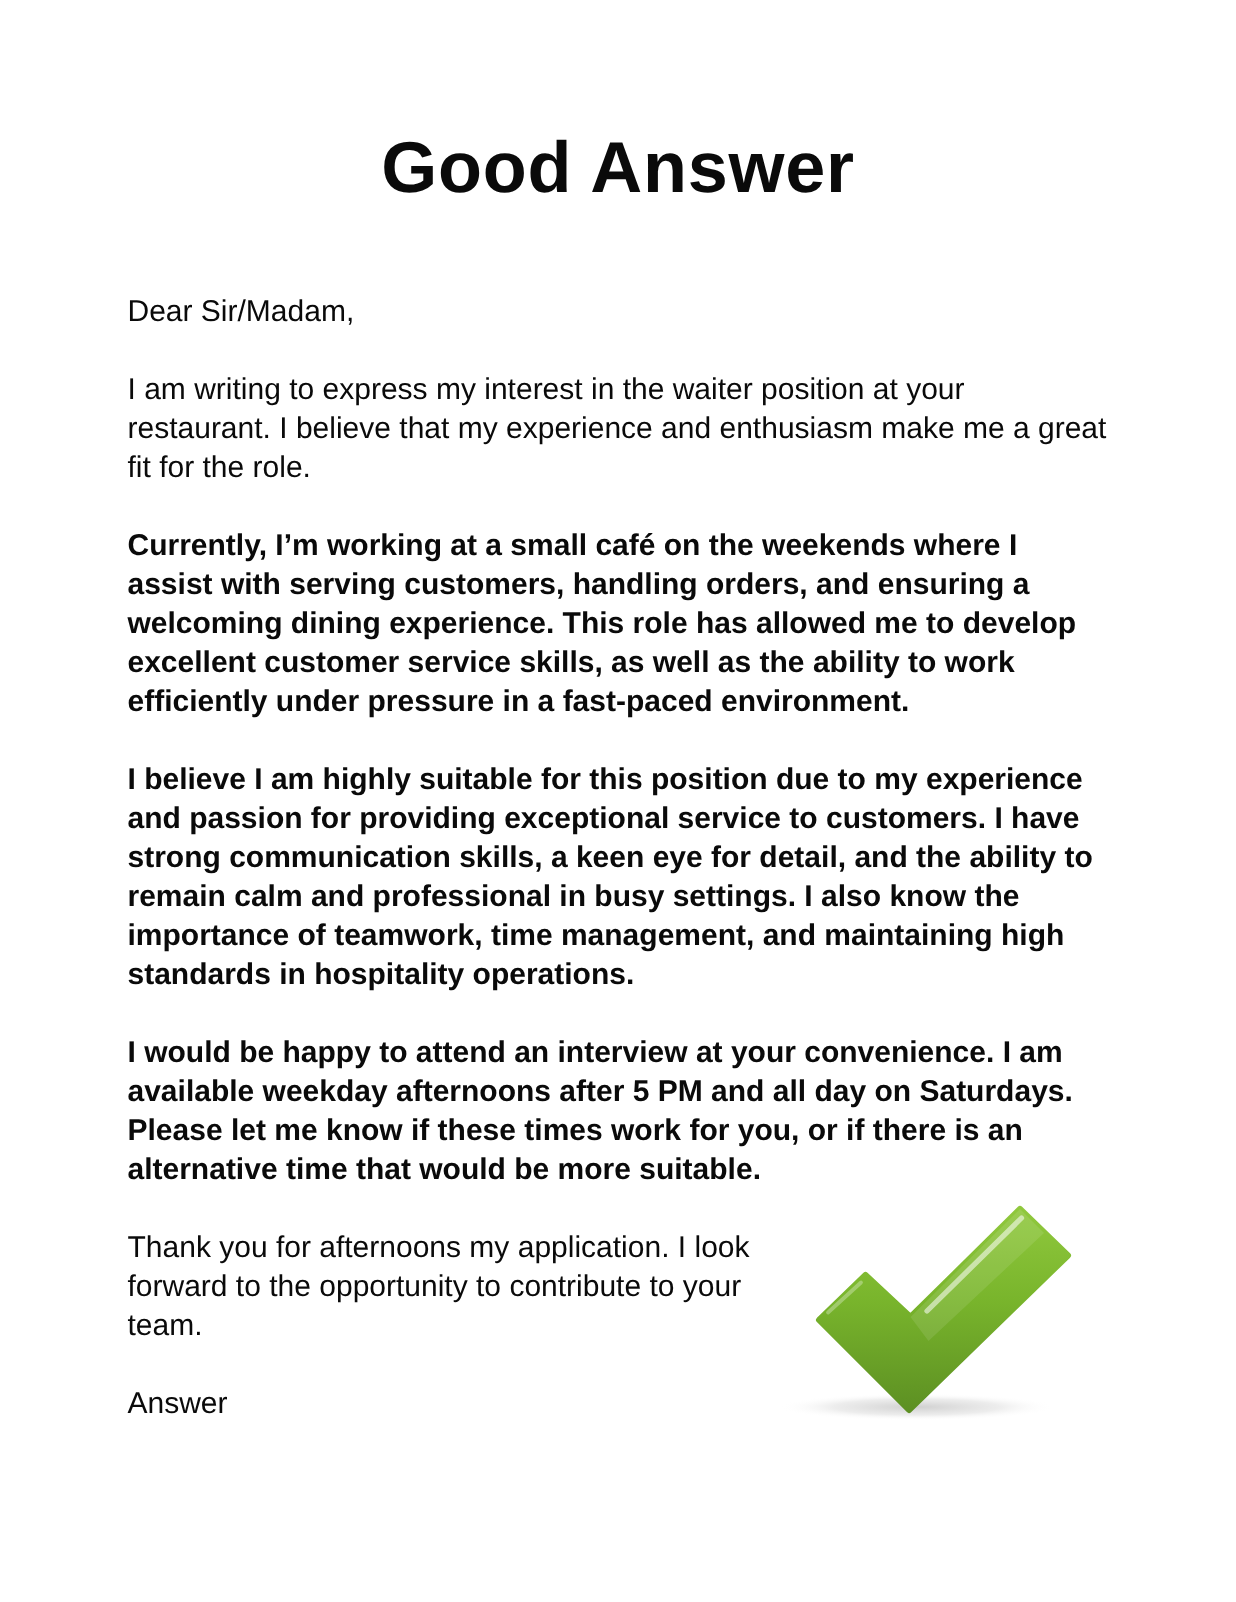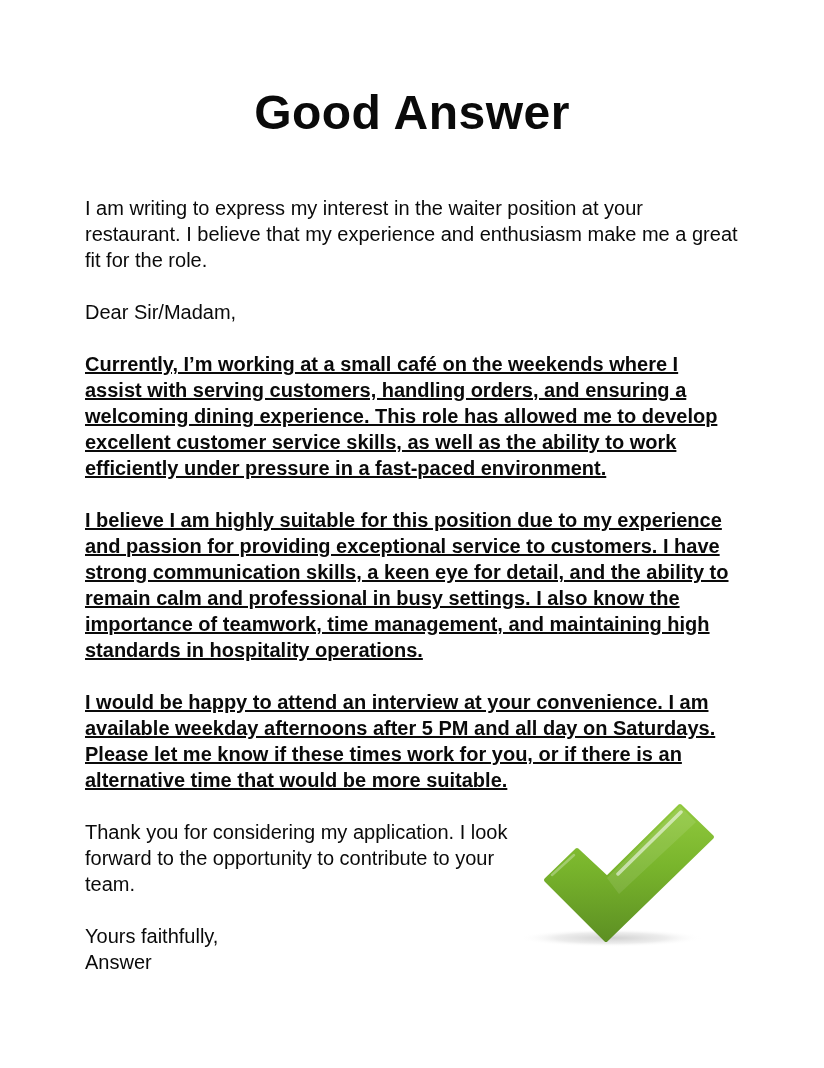--- a/index.html
+++ b/index.html
@@ -34,21 +34,20 @@
     top: 195px;
     width: 655px;
     font-size: 20px;
     line-height: 26px;
   }
   .content p {
     margin: 0 0 26px 0;
   }
   .bold {
     font-weight: bold;
-    text-decoration: underline;
   }
   .narrow {
     max-width: 430px;
   }
   .closing p {
     margin: 0;
   }
   .check {
     position: absolute;
     left: 515px;
@@ -58,34 +57,33 @@
   }
 </style>
 </head>
 <body>
 
 <div class="page">
 
   <h1 class="title">Good Answer</h1>
 
   <div class="content">
+    <p>Dear Sir/Madam,</p>
+
     <p>I am writing to express my interest in the waiter position at your restaurant. I believe that my experience and enthusiasm make me a great fit for the role.</p>
-
-    <p>Dear Sir/Madam,</p>
 
     <p class="bold">Currently, I’m working at a small café on the weekends where I assist with serving customers, handling orders, and ensuring a welcoming dining experience. This role has allowed me to develop excellent customer service skills, as well as the ability to work efficiently under pressure in a fast-paced environment.</p>
 
     <p class="bold">I believe I am highly suitable for this position due to my experience and passion for providing exceptional service to customers. I have strong communication skills, a keen eye for detail, and the ability to remain calm and professional in busy settings. I also know the importance of teamwork, time management, and maintaining high standards in hospitality operations.</p>
 
     <p class="bold">I would be happy to attend an interview at your convenience. I am available weekday afternoons after 5 PM and all day on Saturdays. Please let me know if these times work for you, or if there is an alternative time that would be more suitable.</p>
 
-    <p class="narrow">Thank you for considering my application. I look forward to the opportunity to contribute to your team.</p>
+    <p class="narrow">Thank you for afternoons my application. I look forward to the opportunity to contribute to your team.</p>
 
     <div class="closing">
-      <p>Yours faithfully,</p>
       <p>Answer</p>
     </div>
   </div>
 
   <svg class="check" viewBox="0 0 210 155" xmlns="http://www.w3.org/2000/svg" aria-hidden="true">
     <defs>
       <linearGradient id="gGrad" x1="0" y1="0" x2="0" y2="1">
         <stop offset="0%" stop-color="#90c83d"></stop>
         <stop offset="45%" stop-color="#79b52c"></stop>
         <stop offset="100%" stop-color="#5d9023"></stop>

